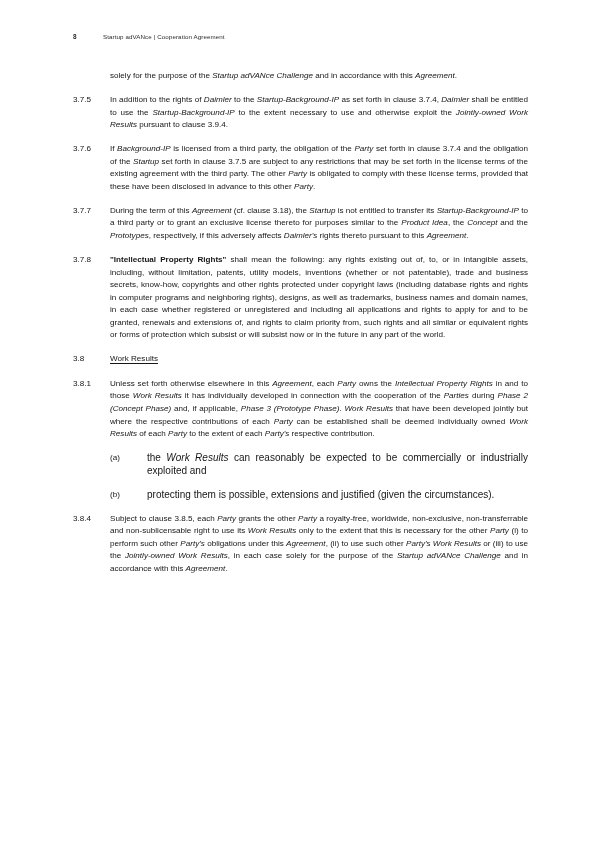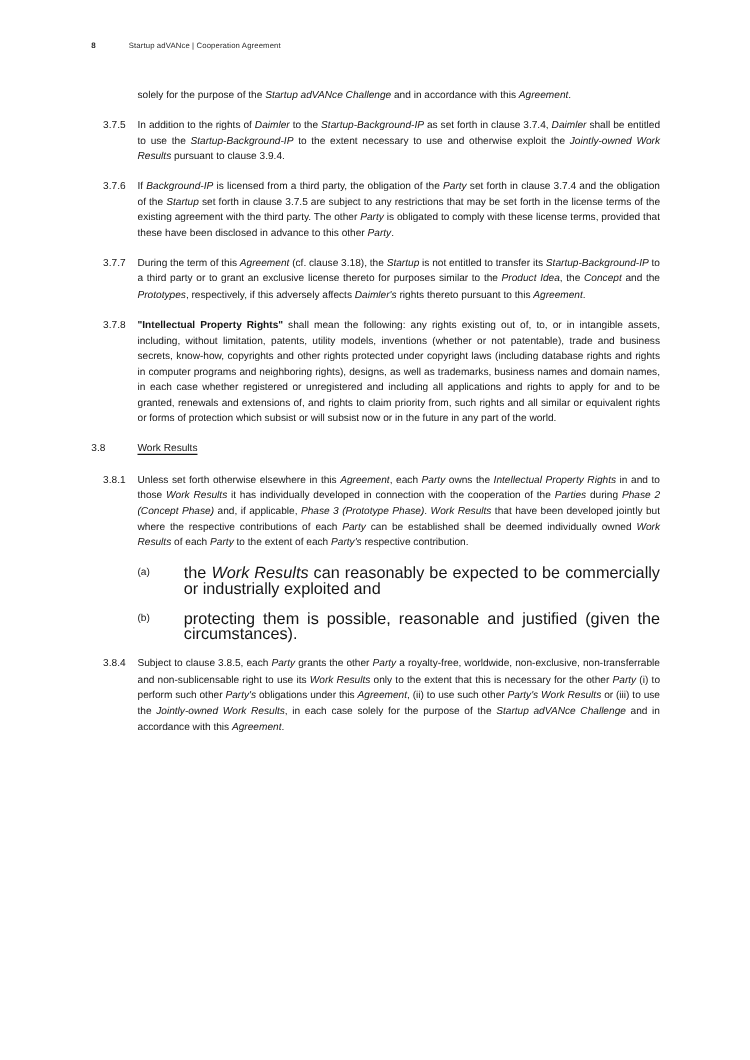--- a/index.html
+++ b/index.html
@@ -57,21 +57,20 @@
     display: flex;
     align-items: flex-start;
     margin-bottom: 11.5px;
   }
   .clause .num {
     flex: 0 0 37px;
     width: 37px;
     font-size: 8.1px;
     line-height: 12.55px;
     color: #161616;
-    text-align: center;
   }
   .clause .txt {
     flex: 1 1 auto;
     font-size: 8.1px;
     line-height: 12.55px;
     text-align: justify;
     text-justify: inter-word;
     color: #161616;
     hyphens: none;
   }
@@ -104,21 +103,21 @@
     margin-left: 37px;
   }
   .subitem .letter {
     flex: 0 0 37px;
     width: 37px;
     font-size: 8.1px;
     line-height: 12.55px;
   }
   .subitem .txt {
     flex: 1 1 auto;
-    font-size: 13px;
+    font-size: 10px;
     line-height: 12.55px;
     text-align: justify;
     text-justify: inter-word;
   }
 
   
   i, .em {
     font-style: italic;
   }
   b, .strong {
@@ -170,21 +169,21 @@
       <div class="clause">
         <span class="num">3.8.1</span>
         <span class="txt">Unless set forth otherwise elsewhere in this <i>Agreement</i>, each <i>Party</i> owns the <i>Intellectual Property Rights</i> in and to those <i>Work Results</i> it has individually developed in connection with the cooperation of the <i>Parties</i> during <i>Phase 2 (Concept Phase)</i> and, if applicable, <i>Phase 3 (Prototype Phase)</i>. <i>Work Results</i> that have been developed jointly but where the respective contributions of each <i>Party</i> can be established shall be deemed individually owned <i>Work Results</i> of each <i>Party</i> to the extent of each <i>Party's</i> respective contribution.</span>
       </div>
       <div class="subitem">
         <span class="letter">(a)</span>
         <span class="txt">the <i>Work Results</i> can reasonably be expected to be commercially or industrially exploited and</span>
       </div>
       <div class="subitem">
         <span class="letter">(b)</span>
-        <span class="txt">protecting them is possible, reasonable and justified (given the circumstances).</span>
+        <span class="txt">protecting them is possible, extensions and justified (given the circumstances).</span>
       </div>
       <div class="clause">
         <span class="num">3.8.4</span>
         <span class="txt">Subject to clause 3.8.5, each <i>Party</i> grants the other <i>Party</i> a royalty-free, worldwide, non-exclusive, non-transferrable and non-sublicensable right to use its <i>Work Results</i> only to the extent that this is necessary for the other <i>Party</i> (i) to perform such other <i>Party's</i> obligations under this <i>Agreement</i>, (ii) to use such other <i>Party's Work Results</i> or (iii) to use the <i>Jointly-owned Work Results</i>, in each case solely for the purpose of the <i>Startup adVANce Challenge</i> and in accordance with this <i>Agreement</i>.</span>
       </div>
     </div>
 
 </div>
 
 </body></html>

